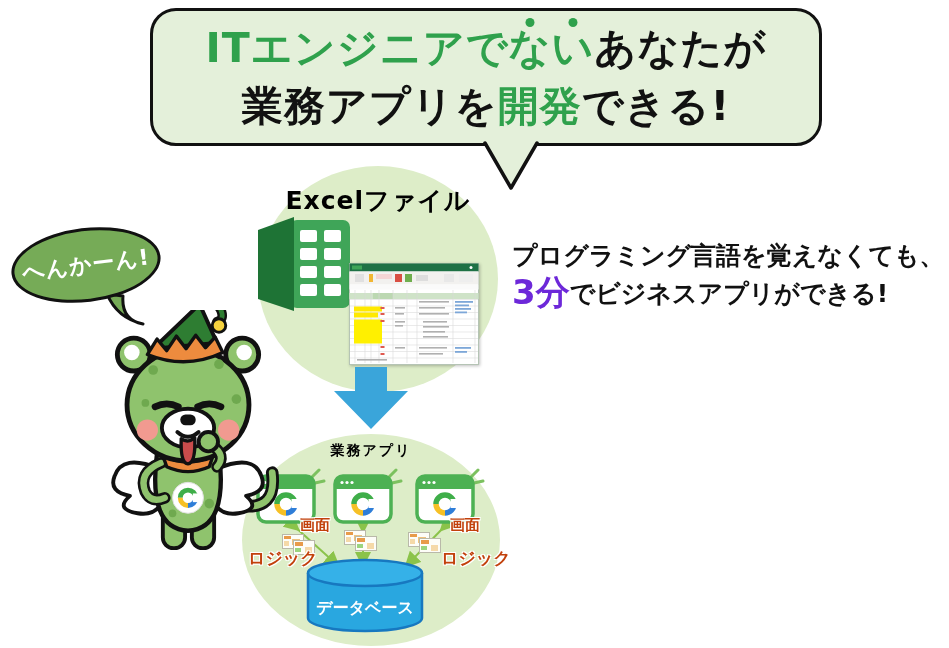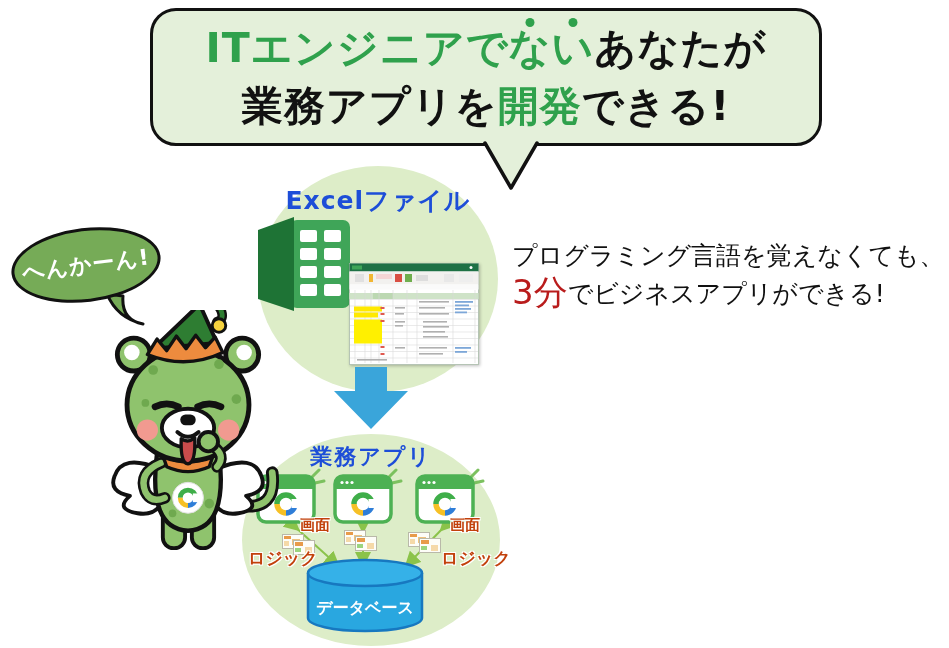--- a/index.html
+++ b/index.html
@@ -22,23 +22,23 @@
            background:#76ab57;border:3px solid #111;border-radius:50%;
            display:flex;align-items:center;justify-content:center;transform:rotate(-7deg);z-index:6;}
   .mbubble span{color:#fff;font-size:22px;font-weight:800;letter-spacing:1px;white-space:nowrap;}
   .mtail{position:absolute;left:103px;top:294px;z-index:5;}
   .bear{position:absolute;left:92px;top:310px;z-index:6;}
 
   
   .circle{position:absolute;border-radius:50%;background:#ddedc8;z-index:1;}
   .excel-circle{left:258px;top:166px;width:240px;height:226px;}
   .app-circle{left:242px;top:434px;width:258px;height:212px;}
-  .circle-title{position:absolute;width:100%;text-align:center;font-weight:800;color:#1d4ed8;white-space:nowrap;}
+  .circle-title{position:absolute;width:100%;text-align:center;font-weight:800;color:#000000;white-space:nowrap;}
   .excel-title{top:18px;font-size:25px;letter-spacing:1px;}
-  .app-title{top:8px;font-size:22px;letter-spacing:2px;}
+  .app-title{top:8px;font-size:14px;letter-spacing:2px;}
 
   .excel-logo{position:absolute;left:258px;top:214px;z-index:2;}
   .sheetshot{position:absolute;left:349px;top:263px;z-index:2;box-shadow:1px 1px 3px rgba(0,0,0,.25);}
   .down-arrow{position:absolute;left:332px;top:367px;z-index:4;}
 
   .appwin{position:absolute;z-index:3;}
   #win1{left:256px;top:468px;} #win2{left:333px;top:468px;} #win3{left:415px;top:468px;}
   .thumb{position:absolute;z-index:3;}
   #thumb1{left:282px;top:534px;} #thumb2{left:344px;top:530px;} #thumb3{left:408px;top:532px;}
   .connectors{position:absolute;left:242px;top:434px;z-index:2;pointer-events:none;}
@@ -46,23 +46,23 @@
   .database text{font-family:"DejaVu Sans","Liberation Sans",sans-serif;font-weight:800;}
 
   .flow-label{position:absolute;font-weight:800;color:#c2410c;z-index:4;white-space:nowrap;
               text-shadow:-1px -1px 0 #fff,1px -1px 0 #fff,-1px 1px 0 #fff,1px 1px 0 #fff;}
   #screen1{left:300px;top:516px;font-size:15px;}
   #screen2{left:450px;top:516px;font-size:15px;}
   #logic1{left:248px;top:547px;font-size:17px;}
   #logic2{left:441px;top:547px;font-size:17px;}
 
   
-  .benefit{position:absolute;left:512px;font-weight:400;font-size:25px;line-height:36px;color:#111;white-space:nowrap;}
+  .benefit{position:absolute;left:512px;font-weight:700;font-size:25px;line-height:36px;color:#111;white-space:nowrap;}
   .b1{top:238px;} .b2{top:488px;}
-  .big-green{color:#b91c1c;font-size:34px;vertical-align:-2px;margin-top:8px;}
+  .big-green{color:#6d28d9;font-size:34px;vertical-align:-2px;margin-top:8px;}
 </style>
 </head>
 <body>
 
 <div class="stage">
 
   <div class="hbubble">
     <div class="hline"><span class="grn">ITエンジニアで</span><span class="grn emph">な</span><span class="grn emph">い</span><span>あなたが</span></div>
     <div class="hline"><span>業務アプリを</span><span class="grn">開発</span><span>できる!</span></div>
   </div>

